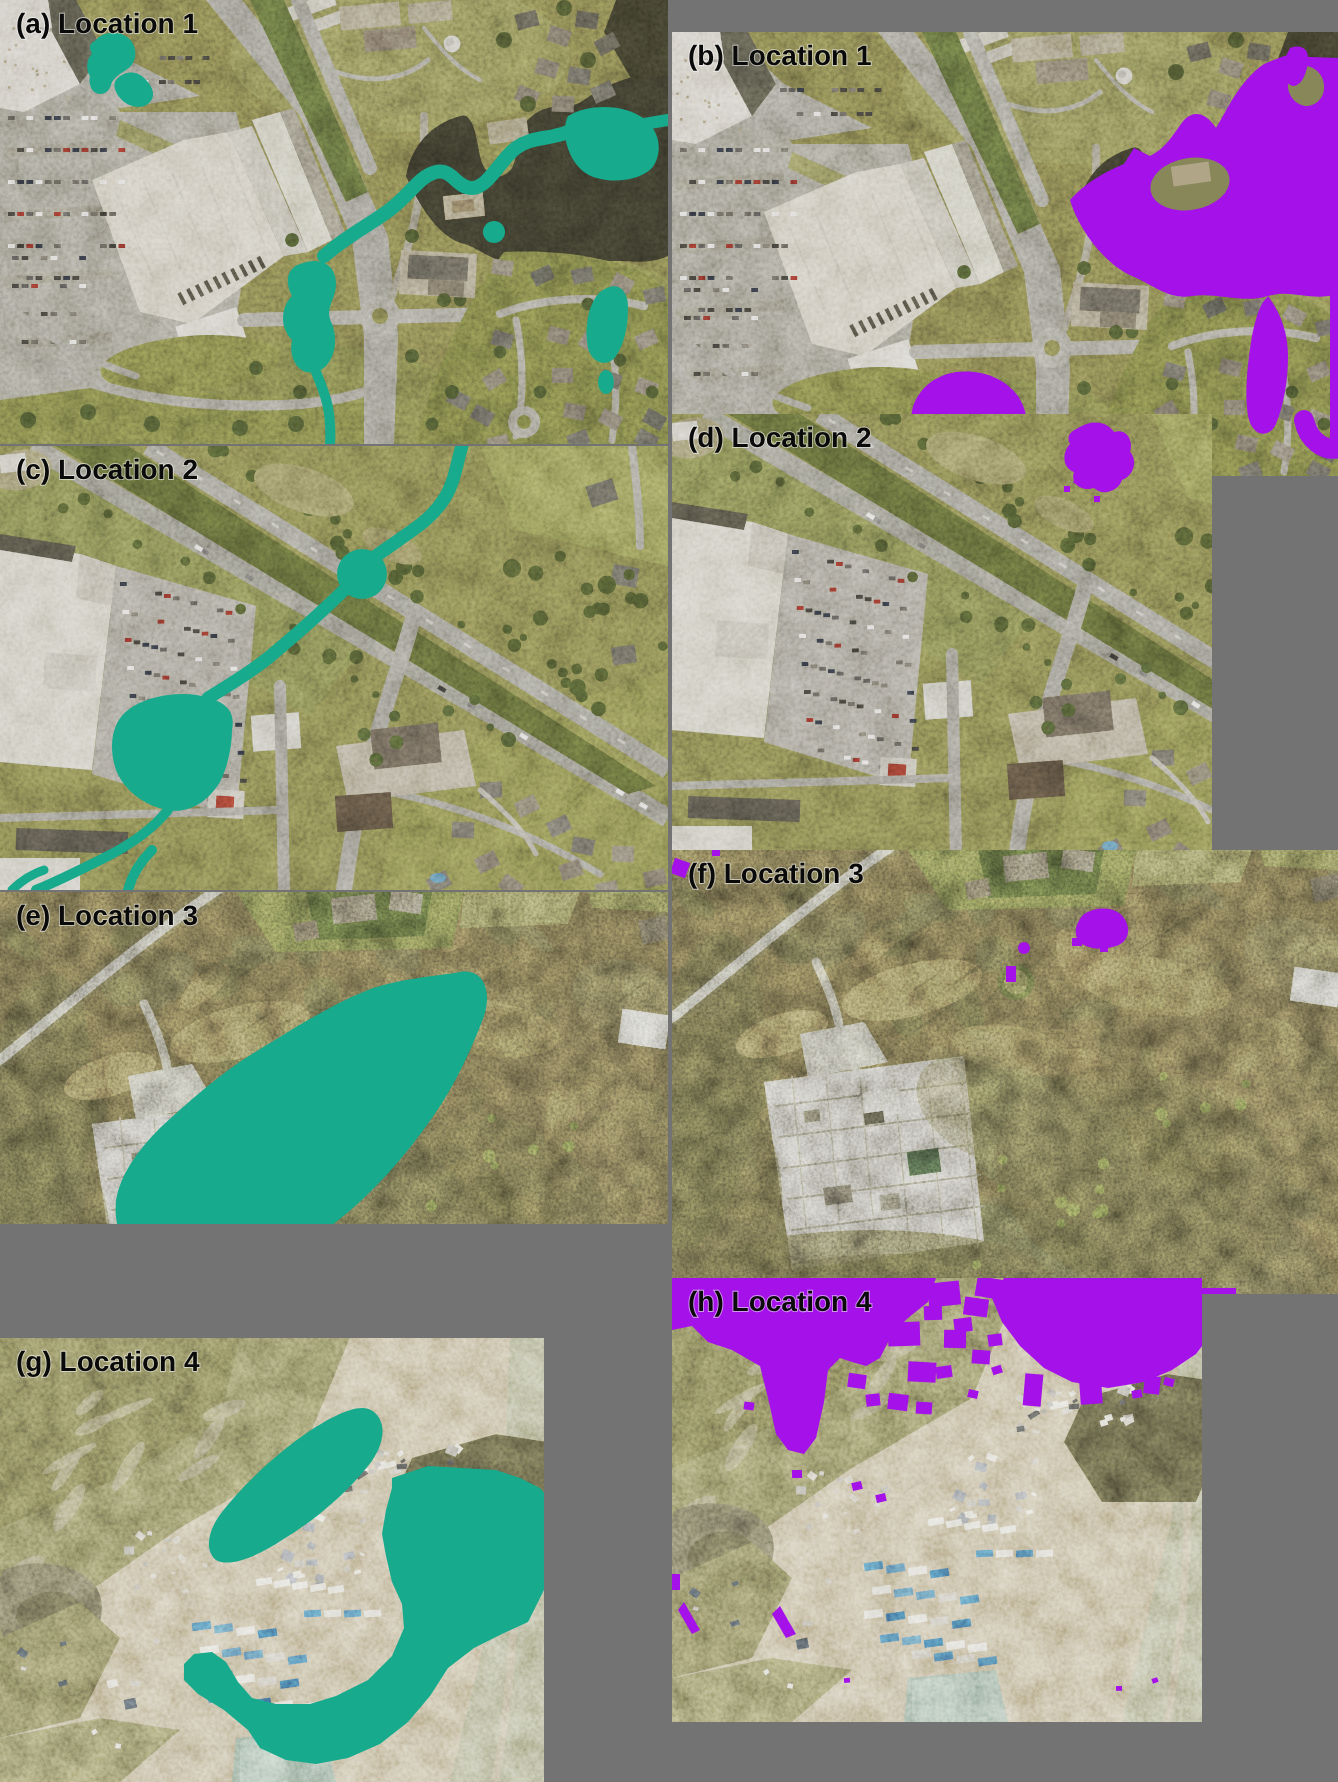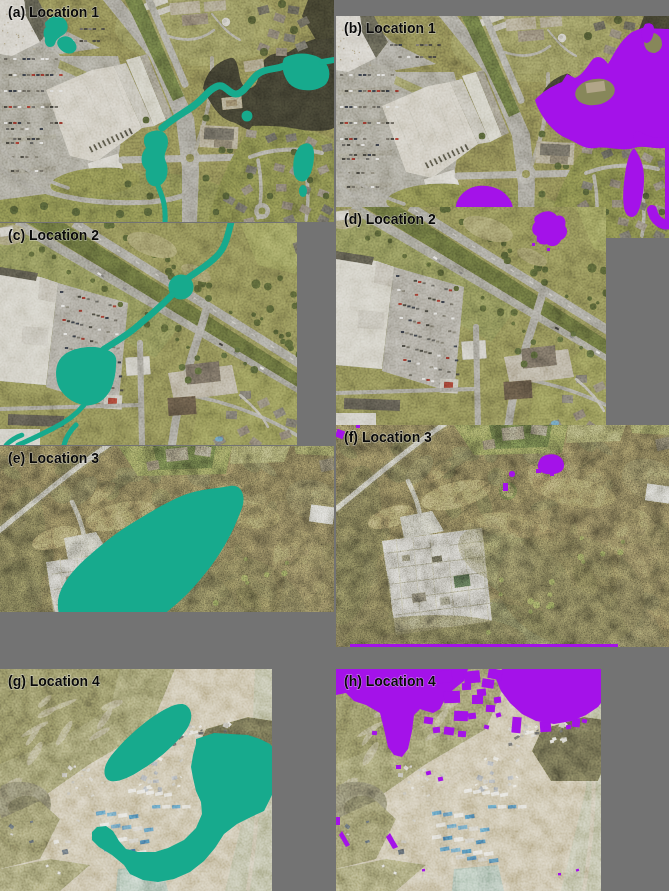--- a/index.html
+++ b/index.html
@@ -497,21 +497,21 @@
         <ellipse cx="317" cy="27" rx="9" ry="10" fill="#87875a" transform="rotate(-15 317 27)"></ellipse>
         <ellipse cx="259" cy="76" rx="20" ry="13" fill="#87875a" transform="rotate(-10 259 76)"></ellipse>
         <rect x="250" y="66" width="19" height="10" fill="#b1a588" transform="rotate(-8 259.5 71.0)"></rect>
         <path d="M298,132 C304,140 308,150 308,162 C308,174 306,186 302,196 C298,204 290,202 288,192 C286,180 288,164 290,152 C292,142 294,136 298,132 Z" fill="#a412e9"></path>
         <path d="M302,120 C310,126 322,128 334,126 L334,208 C326,210 318,204 316,194" fill="none" stroke="#a412e9" stroke-width="10" stroke-linecap="round" stroke-linejoin="round"></path>
         <path d="M309,8 C314,6 318,8 318,13 C318,18 316,26 311,27 C306,27 305,19 306,14 Z" fill="#a412e9"></path>
         <path d="M120,196 C118,184 128,172 142,170 C158,168 172,176 176,188 C180,200 176,214 168,222 L128,222 C122,214 120,206 120,196 Z" fill="#a412e9"></path>
         <path d="M120,196 L130,184 L126,206 Z" fill="#a412e9"></path>
         <text x="8" y="16.5" font-family="Liberation Sans, sans-serif" font-size="14" font-weight="bold" fill="#0a0a0a" stroke="#ffffff" stroke-width="0.9" stroke-opacity="0.55" paint-order="stroke">(b) Location 1</text>
       </svg></div>
-    <div style="position:absolute;left:0px;top:223px;width:297px;height:222px;overflow:hidden"><svg width="334" height="222" viewBox="0 0 334 222">
+    <div style="position:absolute;left:0px;top:223px;width:334px;height:222px;overflow:hidden"><svg width="334" height="222" viewBox="0 0 334 222">
         <defs>
           <filter id="nc" x="0" y="0" width="100%" height="100%">
             <feTurbulence type="fractalNoise" baseFrequency="0.5" numOctaves="3" seed="106"></feTurbulence>
             <feColorMatrix type="matrix" values="0.9 0 0 0 0.05  0.9 0 0 0 0.05  0.9 0 0 0 0.05  0 0 0 0 1"></feColorMatrix>
           </filter>
           <filter id="bc" x="0" y="0" width="100%" height="100%">
             <feTurbulence type="fractalNoise" baseFrequency="0.07" numOctaves="3" seed="6"></feTurbulence>
             <feColorMatrix type="matrix" values="1.1 0 0 0 0  1.1 0 0 0 0  1.1 0 0 0 0  0 0 0 0 1"></feColorMatrix>
           </filter>
         </defs>
@@ -1583,21 +1583,21 @@
         <g style="mix-blend-mode:overlay" opacity="0.45">
           <rect x="0" y="0" width="334" height="222" filter="url(#bg)"></rect>
         </g>
         <g style="mix-blend-mode:overlay" opacity="0.4">
           <rect x="0" y="0" width="334" height="222" filter="url(#ng)"></rect>
         </g>
         <path d="M187,37 C194,43 192,54 184,64 C172,79 156,92 141,101 C129,109 115,115 108,111 C102,106 104,96 111,87 C122,73 138,58 154,47 C165,40 180,31 187,37 Z" fill="#17aa8d"></path>
         <polygon points="196,70 214,64 231,65 248,66 260,70 270,75 277,83 281,94 281,104 277,116 270,130 264,142 251,148 237,155 224,165 215,179 204,192 190,203 174,210 158,213 143,211 130,205 124,196 112,186 99,178 92,171 92,163 97,158 106,157 113,162 119,172 126,180 138,183 155,183 168,179 184,171 196,159 202,145 201,133 196,122 193,109 191,98 193,86 196,75" fill="#17aa8d"></polygon>
         <text x="8" y="16.5" font-family="Liberation Sans, sans-serif" font-size="14" font-weight="bold" fill="#0a0a0a" stroke="#ffffff" stroke-width="0.9" stroke-opacity="0.55" paint-order="stroke">(g) Location 4</text>
       </svg></div>
-    <div style="position:absolute;left:336px;top:669px;width:265px;height:222px;overflow:hidden"><svg width="334" height="222" viewBox="0 0 334 222">
+    <div style="position:absolute;left:336px;top:639px;width:265px;height:222px;overflow:hidden"><svg width="334" height="222" viewBox="0 0 334 222">
         <defs>
           <filter id="nh" x="0" y="0" width="100%" height="100%">
             <feTurbulence type="fractalNoise" baseFrequency="0.5" numOctaves="3" seed="111"></feTurbulence>
             <feColorMatrix type="matrix" values="0.9 0 0 0 0.05  0.9 0 0 0 0.05  0.9 0 0 0 0.05  0 0 0 0 1"></feColorMatrix>
           </filter>
           <filter id="bh" x="0" y="0" width="100%" height="100%">
             <feTurbulence type="fractalNoise" baseFrequency="0.07" numOctaves="3" seed="3"></feTurbulence>
             <feColorMatrix type="matrix" values="1.1 0 0 0 0  1.1 0 0 0 0  1.1 0 0 0 0  0 0 0 0 1"></feColorMatrix>
           </filter>
         </defs>

